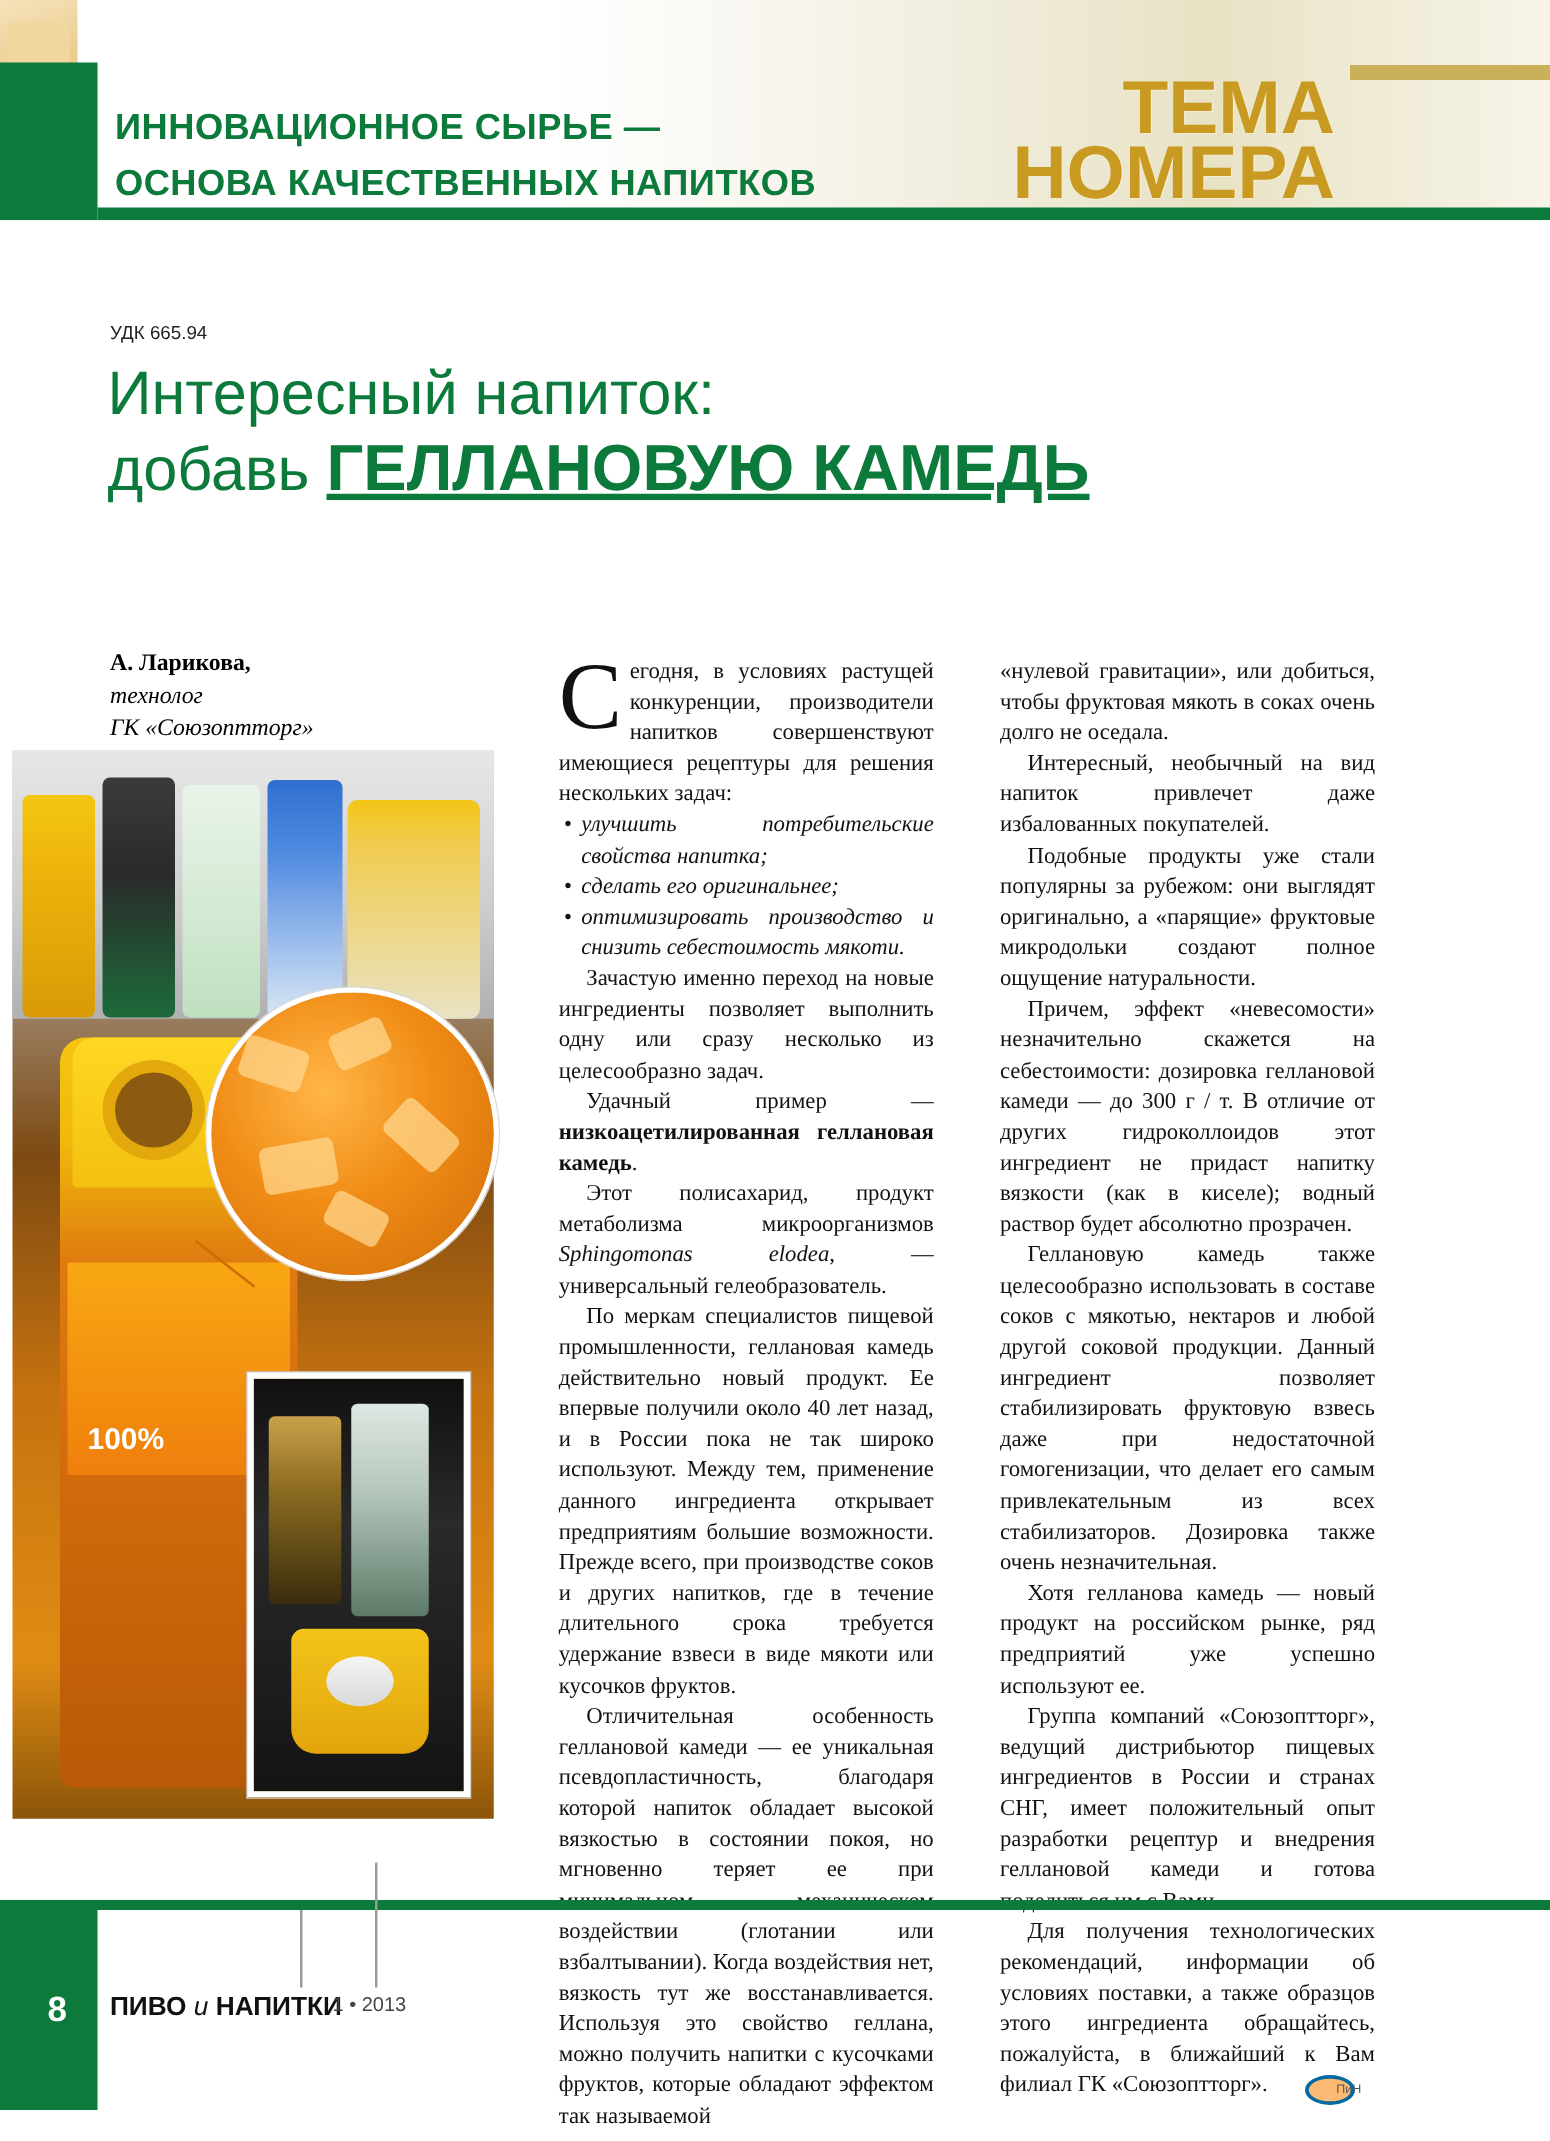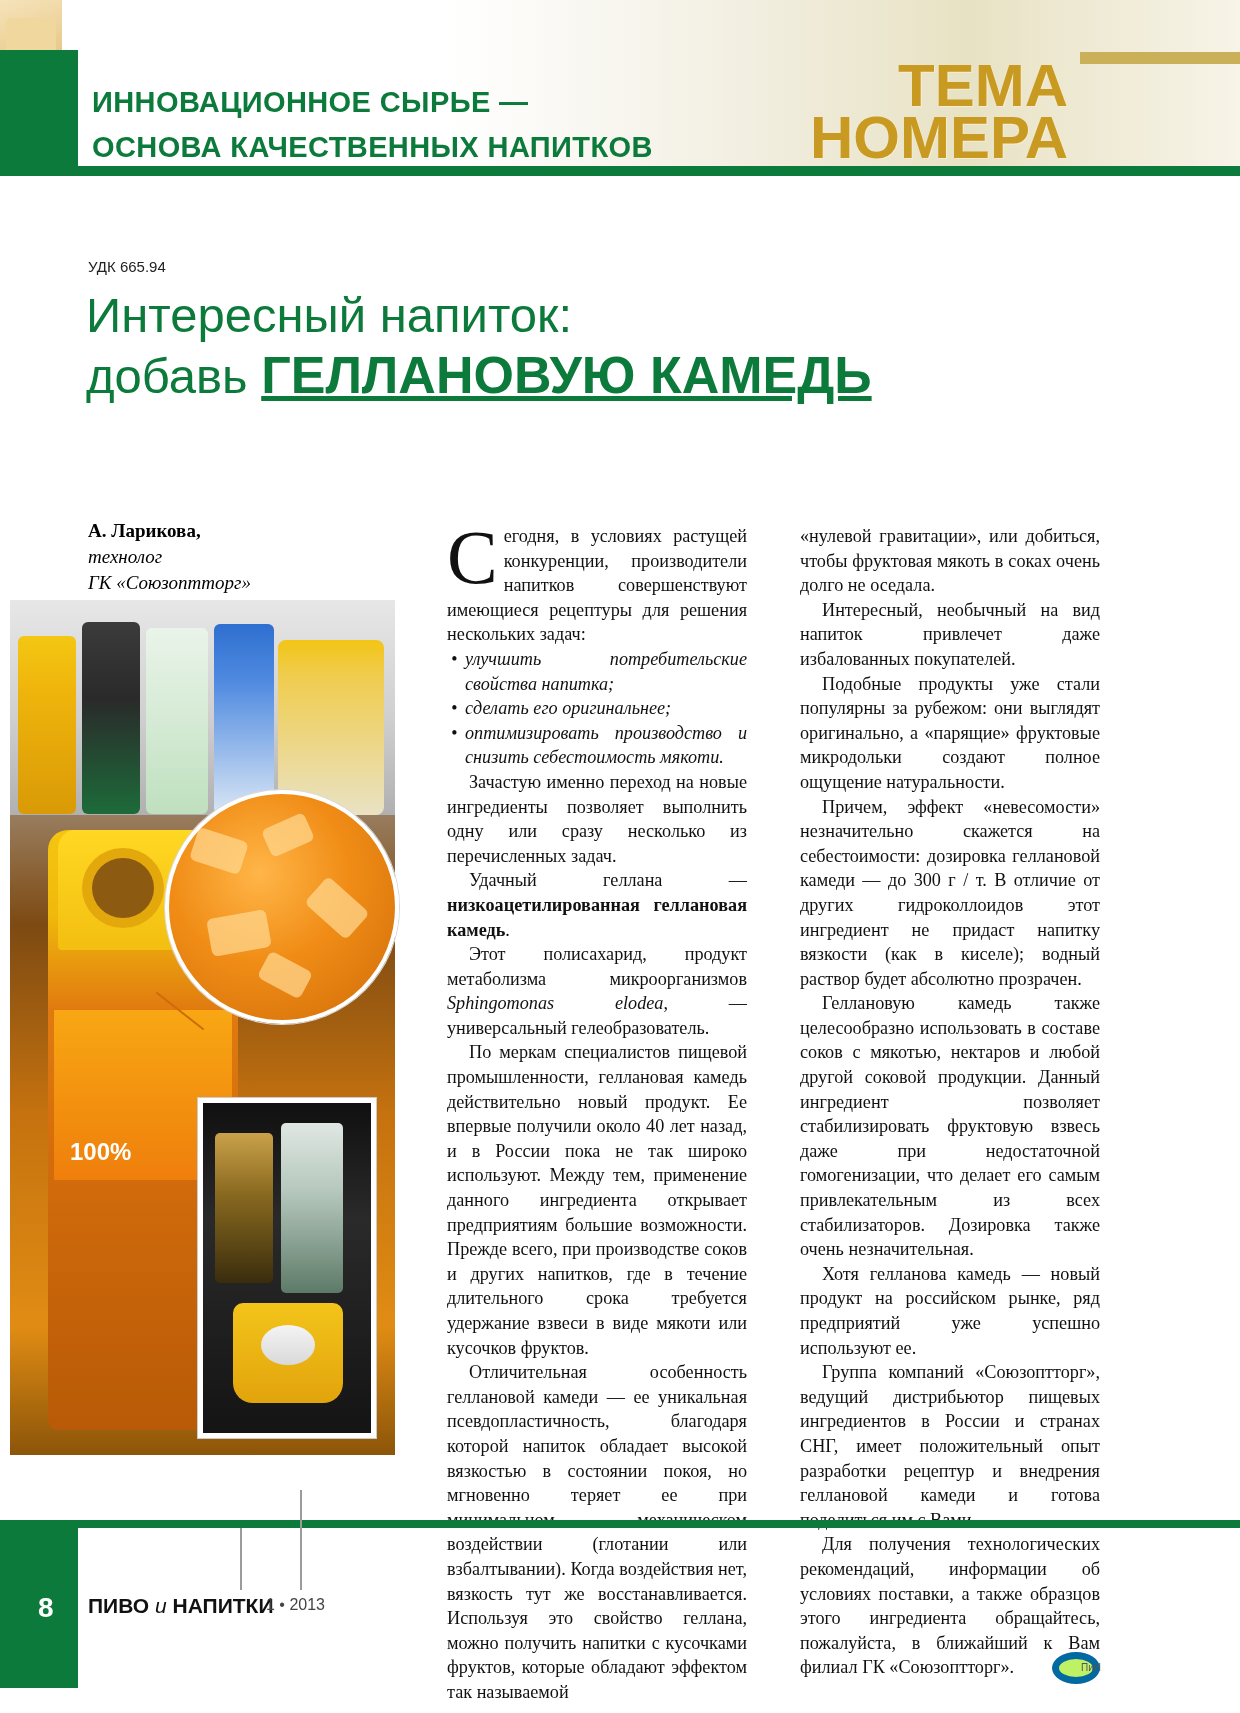--- a/index.html
+++ b/index.html
@@ -231,25 +231,25 @@
     font-size: 76px;
     line-height: 58px;
     padding: 4px 6px 0 0;
     font-family: "Liberation Serif", serif;
   }
   .bold { font-weight: bold; }
   .ital { font-style: italic; }
 
   .endmark {
     position: absolute;
-    right: 0; bottom: -4px;
+    right: 16px; bottom: -4px;
     width: 34px; height: 18px;
     border-radius: 50%;
-    background: #bef264;
-    border: 7px solid #0369a1;
+    background: #fdba74;
+    border: 3px solid #0369a1;
     font-size: 10px;
     text-align: center;
     line-height: 18px;
     color: #555;
     font-family: "Liberation Sans", sans-serif;
   }
 
   
   .footer-rule {
     position: absolute;
@@ -371,22 +371,22 @@
   </div>
 </div>
 
 <div class="col" id="col-mid">
   <p class="noind"><span class="dropcap">С</span><span>егодня, в условиях растущей конкуренции, производители напитков совершенствуют имеющиеся рецептуры для решения нескольких задач:</span></p>
   <ul>
     <li>улучшить потребительские свойства напитка;</li>
     <li>сделать его оригинальнее;</li>
     <li>оптимизировать производство и снизить себестоимость мякоти.</li>
   </ul>
-  <p>Зачастую именно переход на новые ингредиенты позволяет выполнить одну или сразу несколько из перечисленных задач.</p>
-  <p><span>Удачный геллана — </span><span class="bold">низкоацетилированная геллановая камедь</span><span>.</span></p>
+  <p>Зачастую именно переход на новые ингредиенты позволяет выполнить одну или сразу несколько из целесообразно задач.</p>
+  <p><span>Удачный пример — </span><span class="bold">низкоацетилированная геллановая камедь</span><span>.</span></p>
   <p><span>Этот полисахарид, продукт метаболизма микроорганизмов </span><span class="ital">Sphingomonas elodea</span><span>, — универсальный гелеобразователь.</span></p>
   <p>По меркам специалистов пищевой промышленности, геллановая камедь действительно новый продукт. Ее впервые получили около 40 лет назад, и в России пока не так широко используют. Между тем, применение данного ингредиента открывает предприятиям большие возможности. Прежде всего, при производстве соков и других напитков, где в течение длительного срока требуется удержание взвеси в виде мякоти или кусочков фруктов.</p>
   <p>Отличительная особенность геллановой камеди — ее уникальная псевдопластичность, благодаря которой напиток обладает высокой вязкостью в состоянии покоя, но мгновенно теряет ее при минимальном механическом воздействии (глотании или взбалтывании). Когда воздействия нет, вязкость тут же восстанавливается. Используя это свойство геллана, можно получить напитки с кусочками фруктов, которые обладают эффектом так называемой</p>
 </div>
 
 <div class="col" id="col-right">
   <p class="noind">«нулевой гравитации», или добиться, чтобы фруктовая мякоть в соках очень долго не оседала.</p>
   <p>Интересный, необычный на вид напиток привлечет даже избалованных покупателей.</p>
   <p>Подобные продукты уже стали популярны за рубежом: они выглядят оригинально, а «парящие» фруктовые микродольки создают полное ощущение натуральности.</p>
   <p>Причем, эффект «невесомости» незначительно скажется на себестоимости: дозировка геллановой камеди — до 300 г / т. В отличие от других гидроколлоидов этот ингредиент не придаст напитку вязкости (как в киселе); водный раствор будет абсолютно прозрачен.</p>

